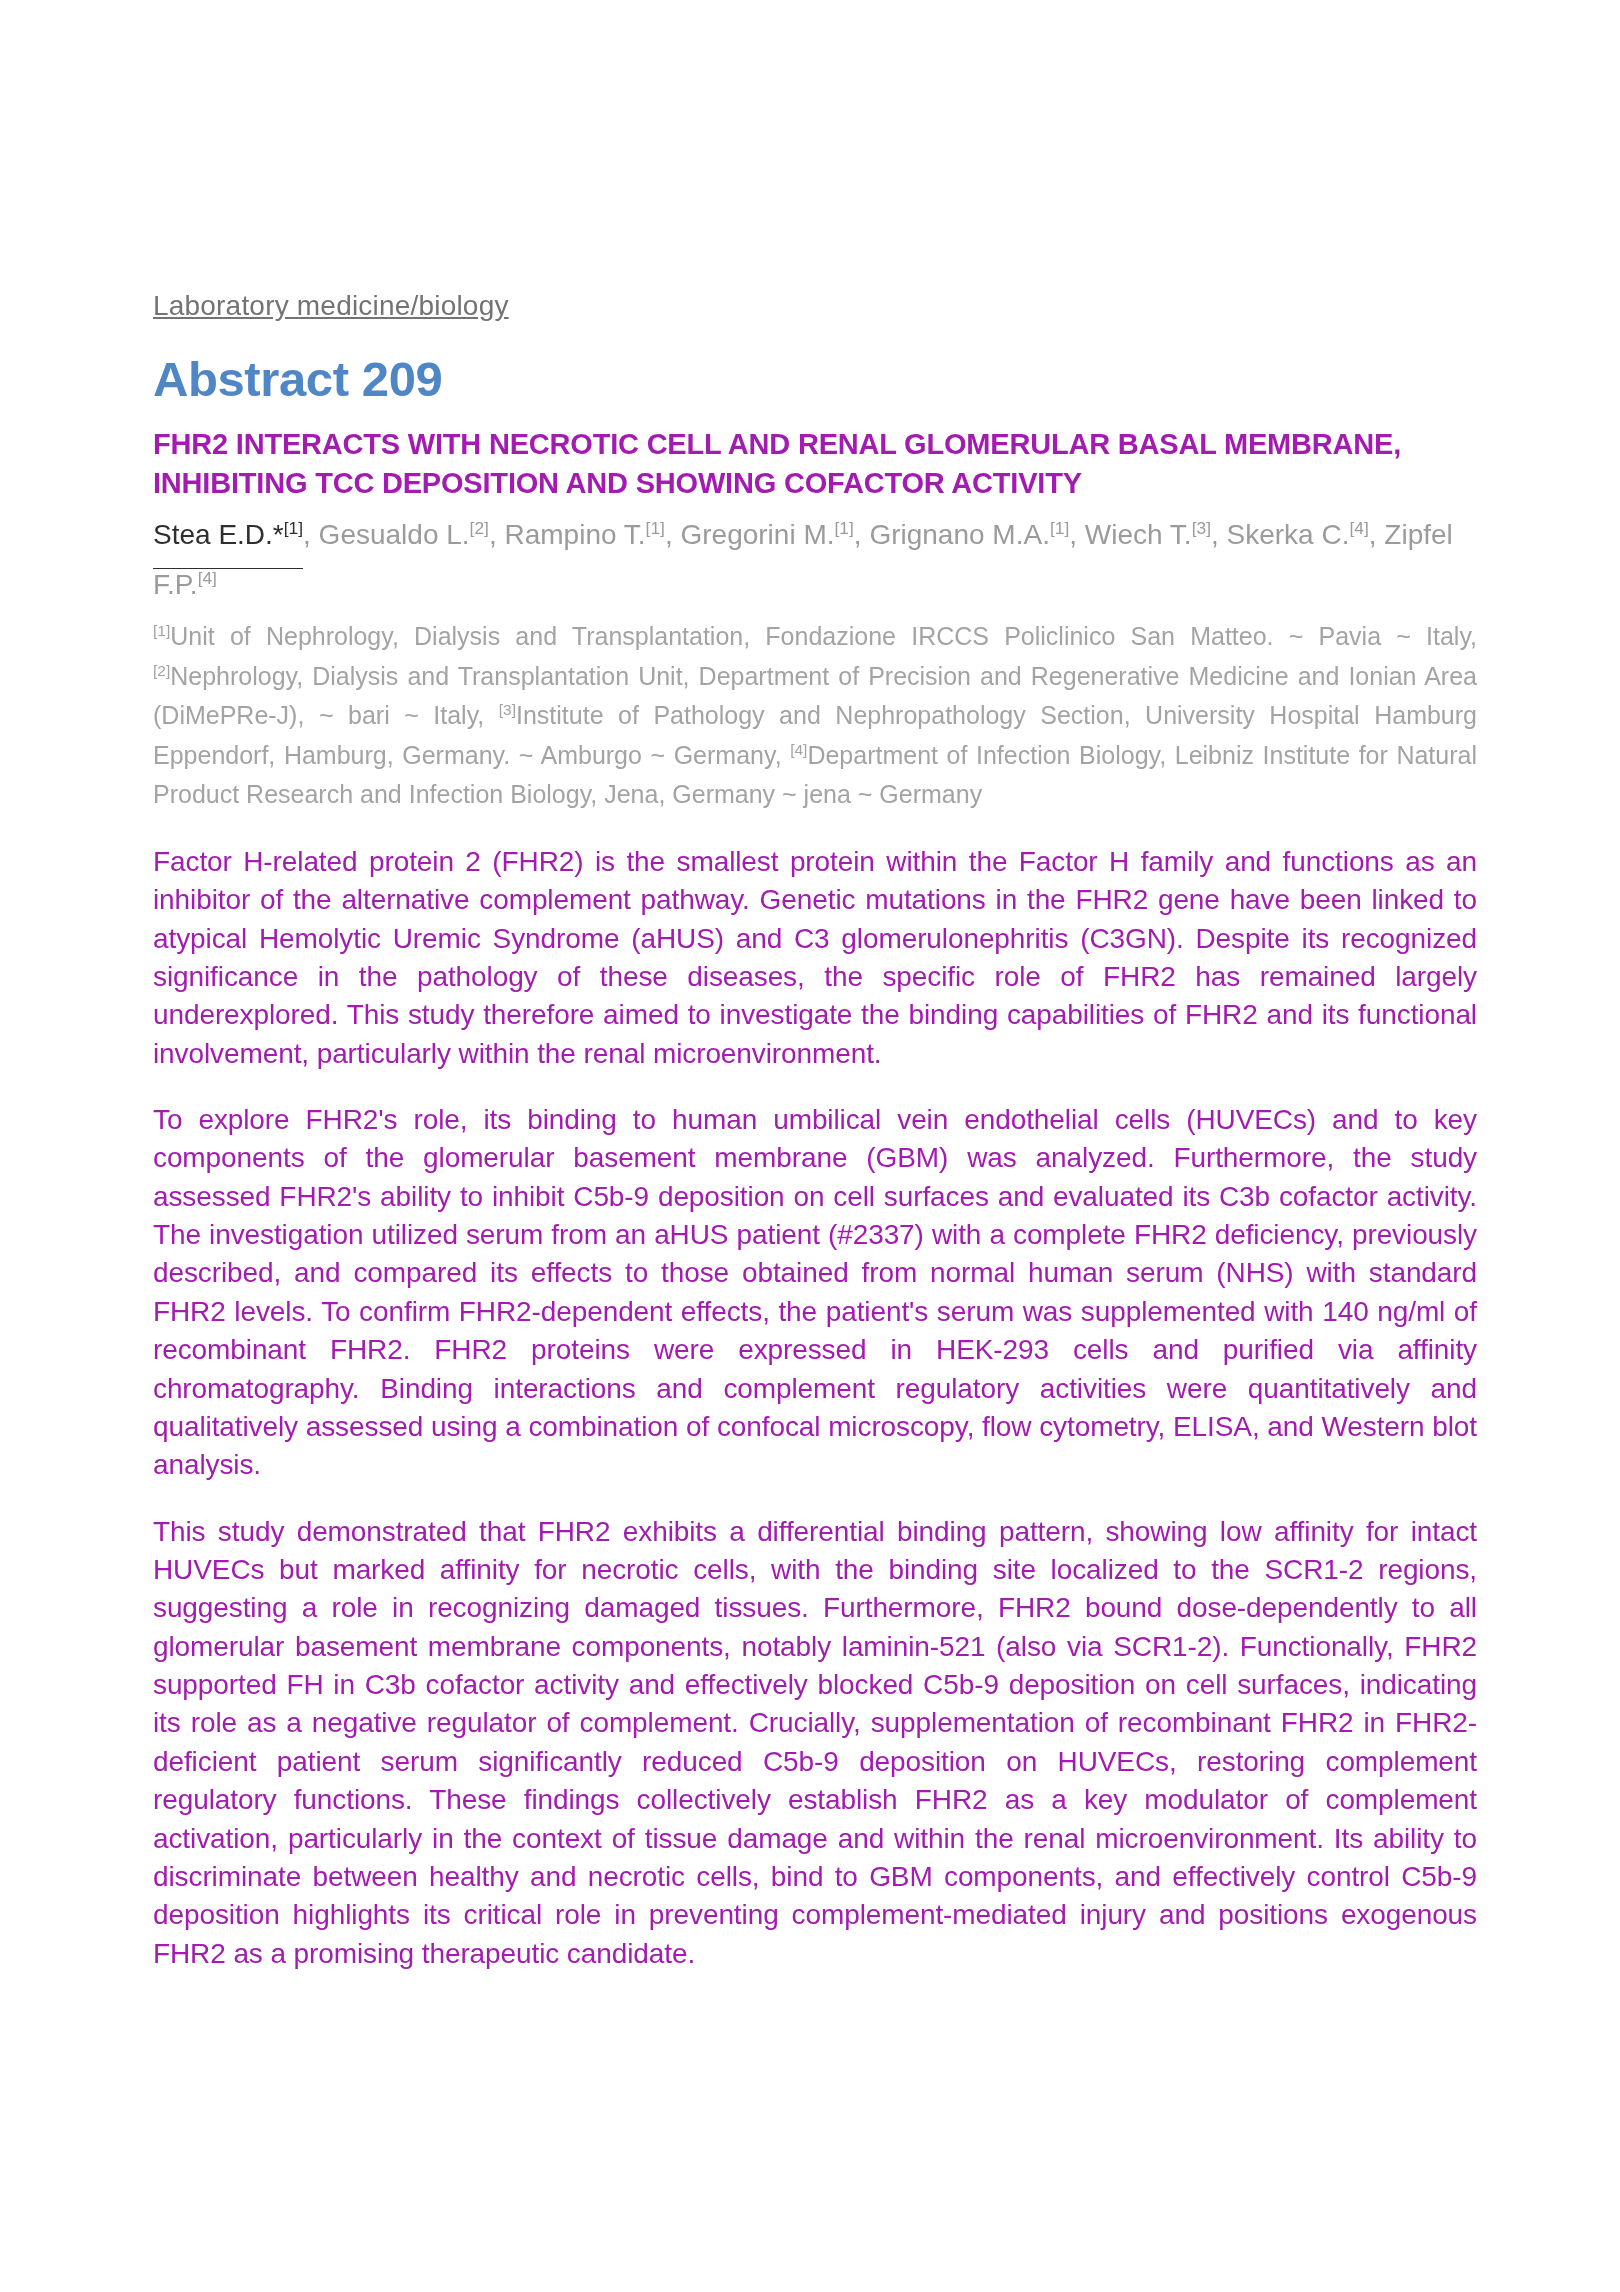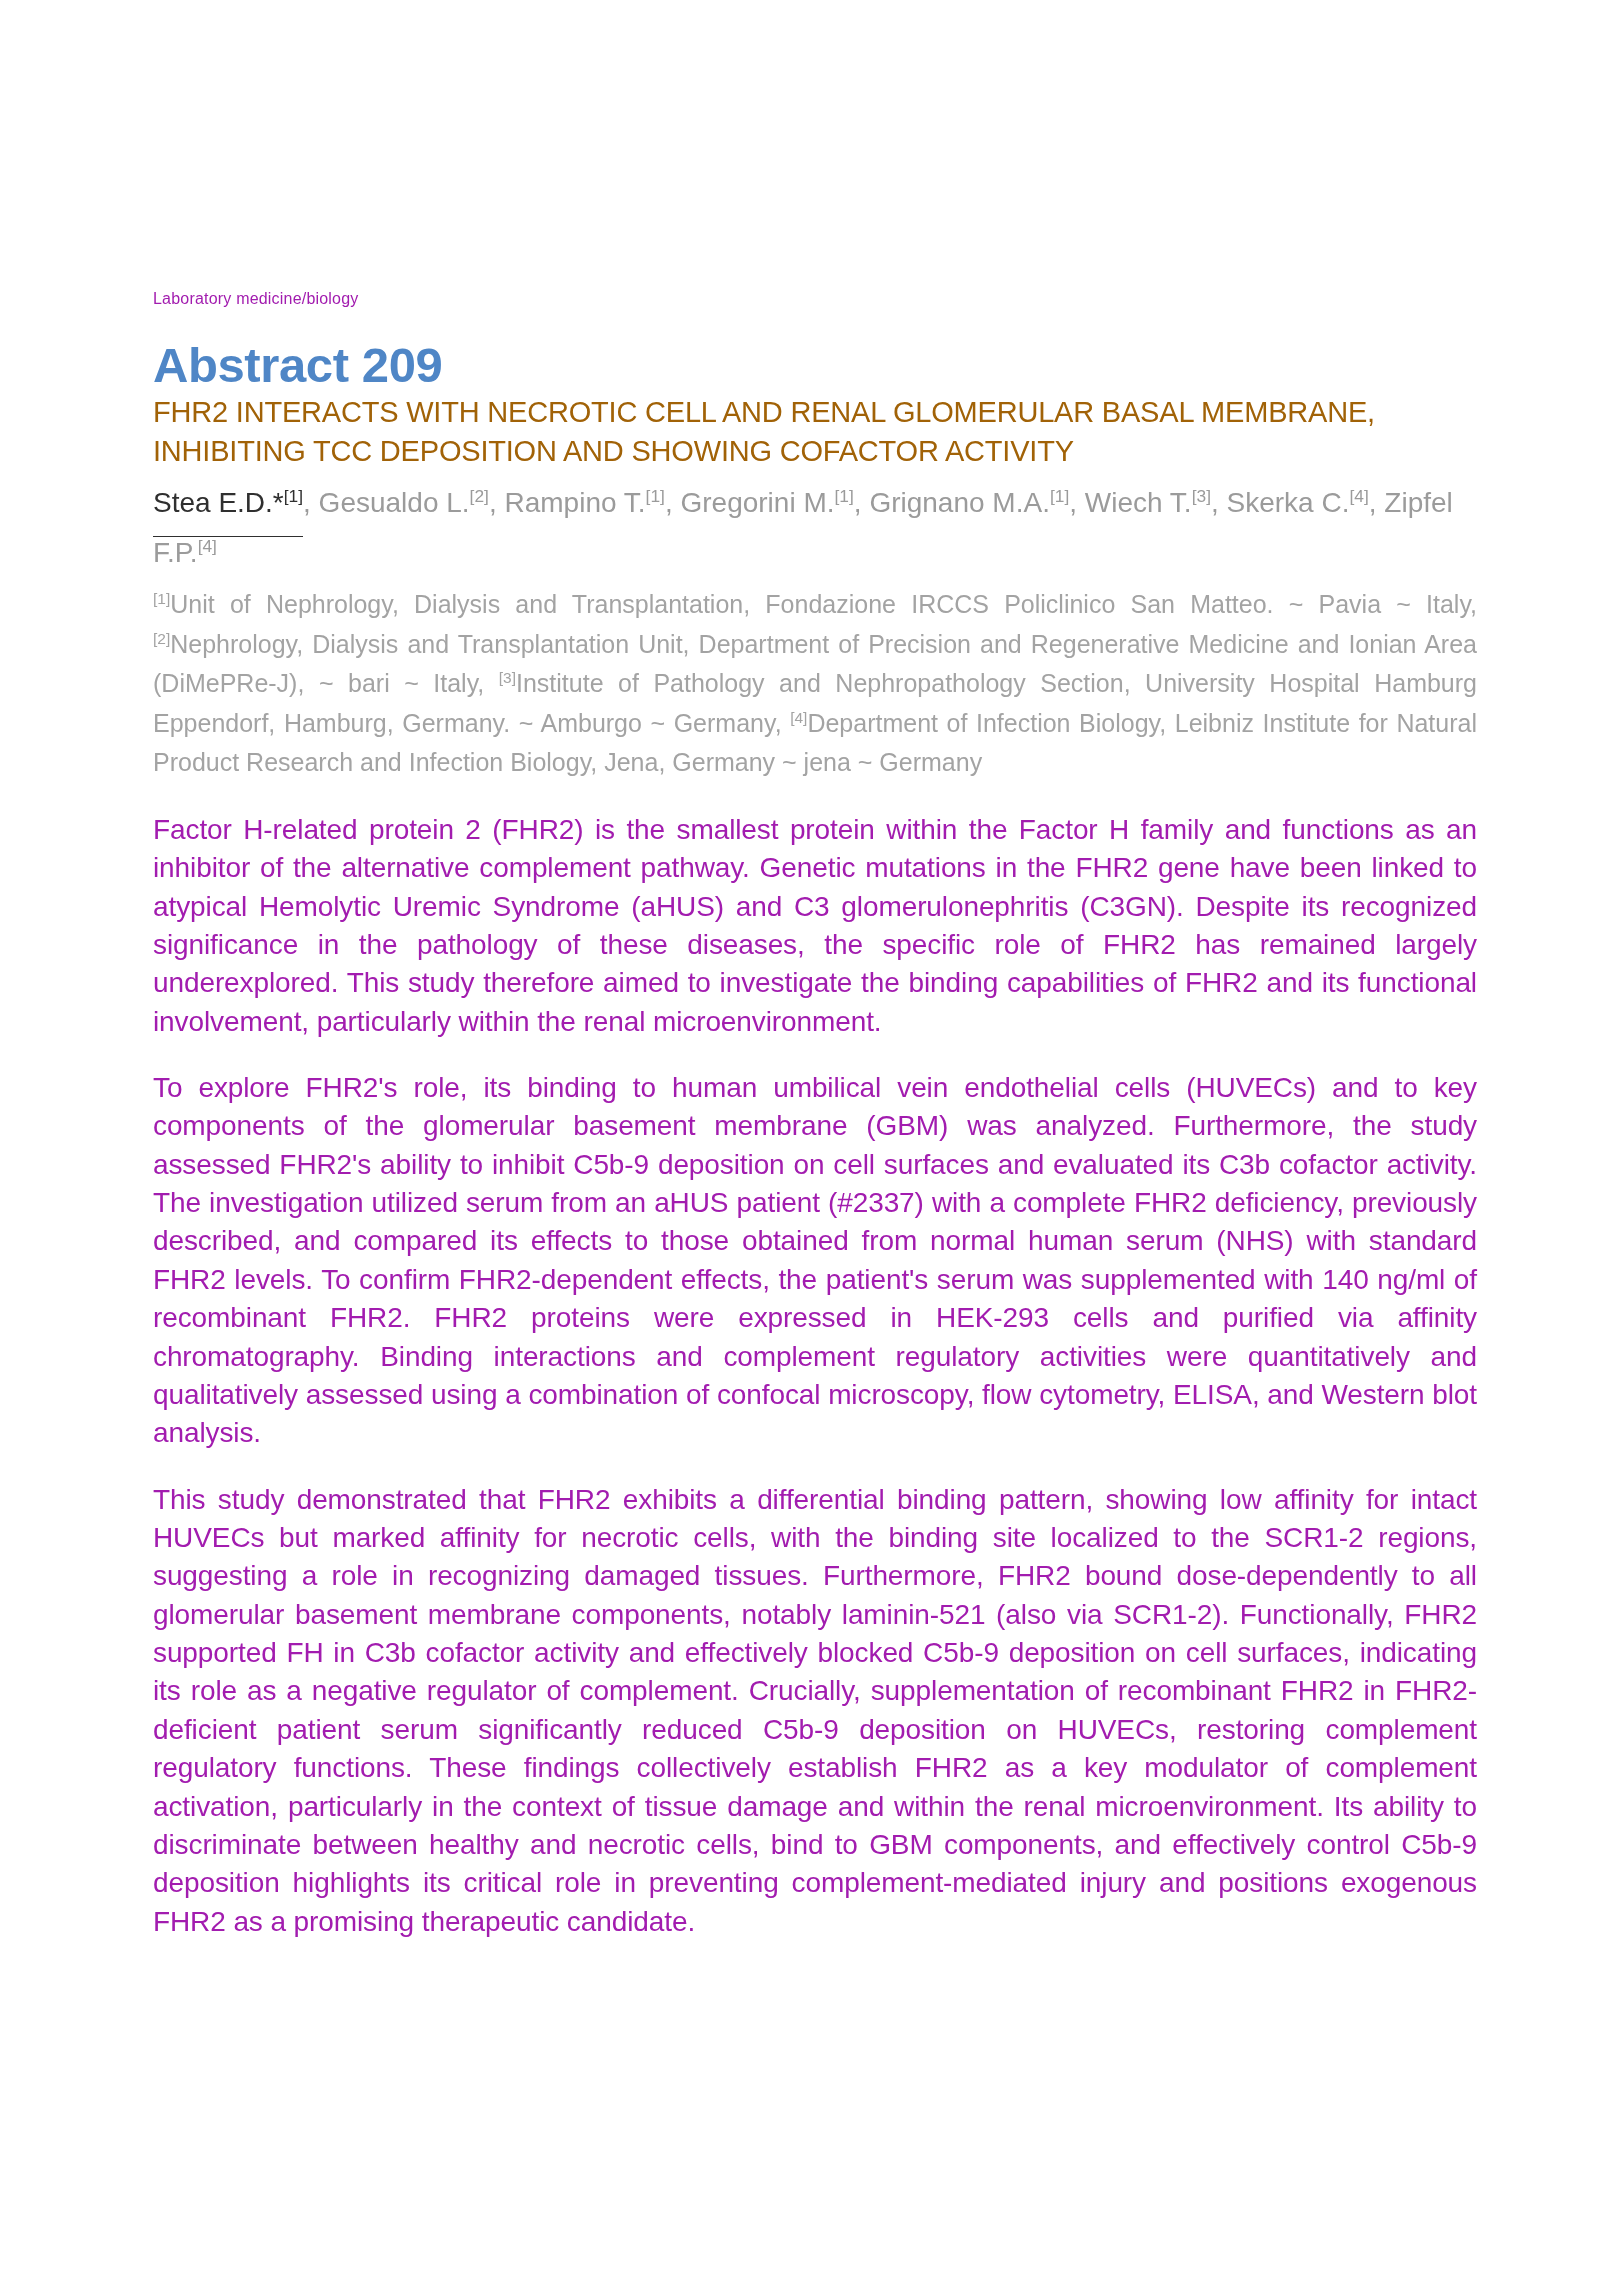--- a/index.html
+++ b/index.html
@@ -8,36 +8,38 @@
     width: 1621px;
     height: 2293px;
     overflow: hidden;
     font-family: "Liberation Sans", sans-serif;
     position: relative;
   }
   .page {
     padding: 290px 144px 0 153px;
   }
   .category {
-    font-size: 16px;
-    color: #a21caf;
+    font-size: 28px;
+    color: #737373;
     letter-spacing: 0.2px;
+    text-decoration: underline;
   }
   .abstract-number {
     margin-top: 28.5px;
     font-size: 49px;
     font-weight: bold;
     color: #4f86c6;
     letter-spacing: -0.4px;
   }
   .title {
+    margin-top: 18px;
     font-size: 29px;
     line-height: 1.36;
-    font-weight: normal;
-    color: #a16207;
+    font-weight: bold;
+    color: #a21caf;
     letter-spacing: -0.2px;
   }
   .authors {
     margin-top: 16px;
     font-size: 28px;
     color: #9b9b9b;
   }
   .authors sup {
     font-size: 0.62em;
     vertical-align: super;

